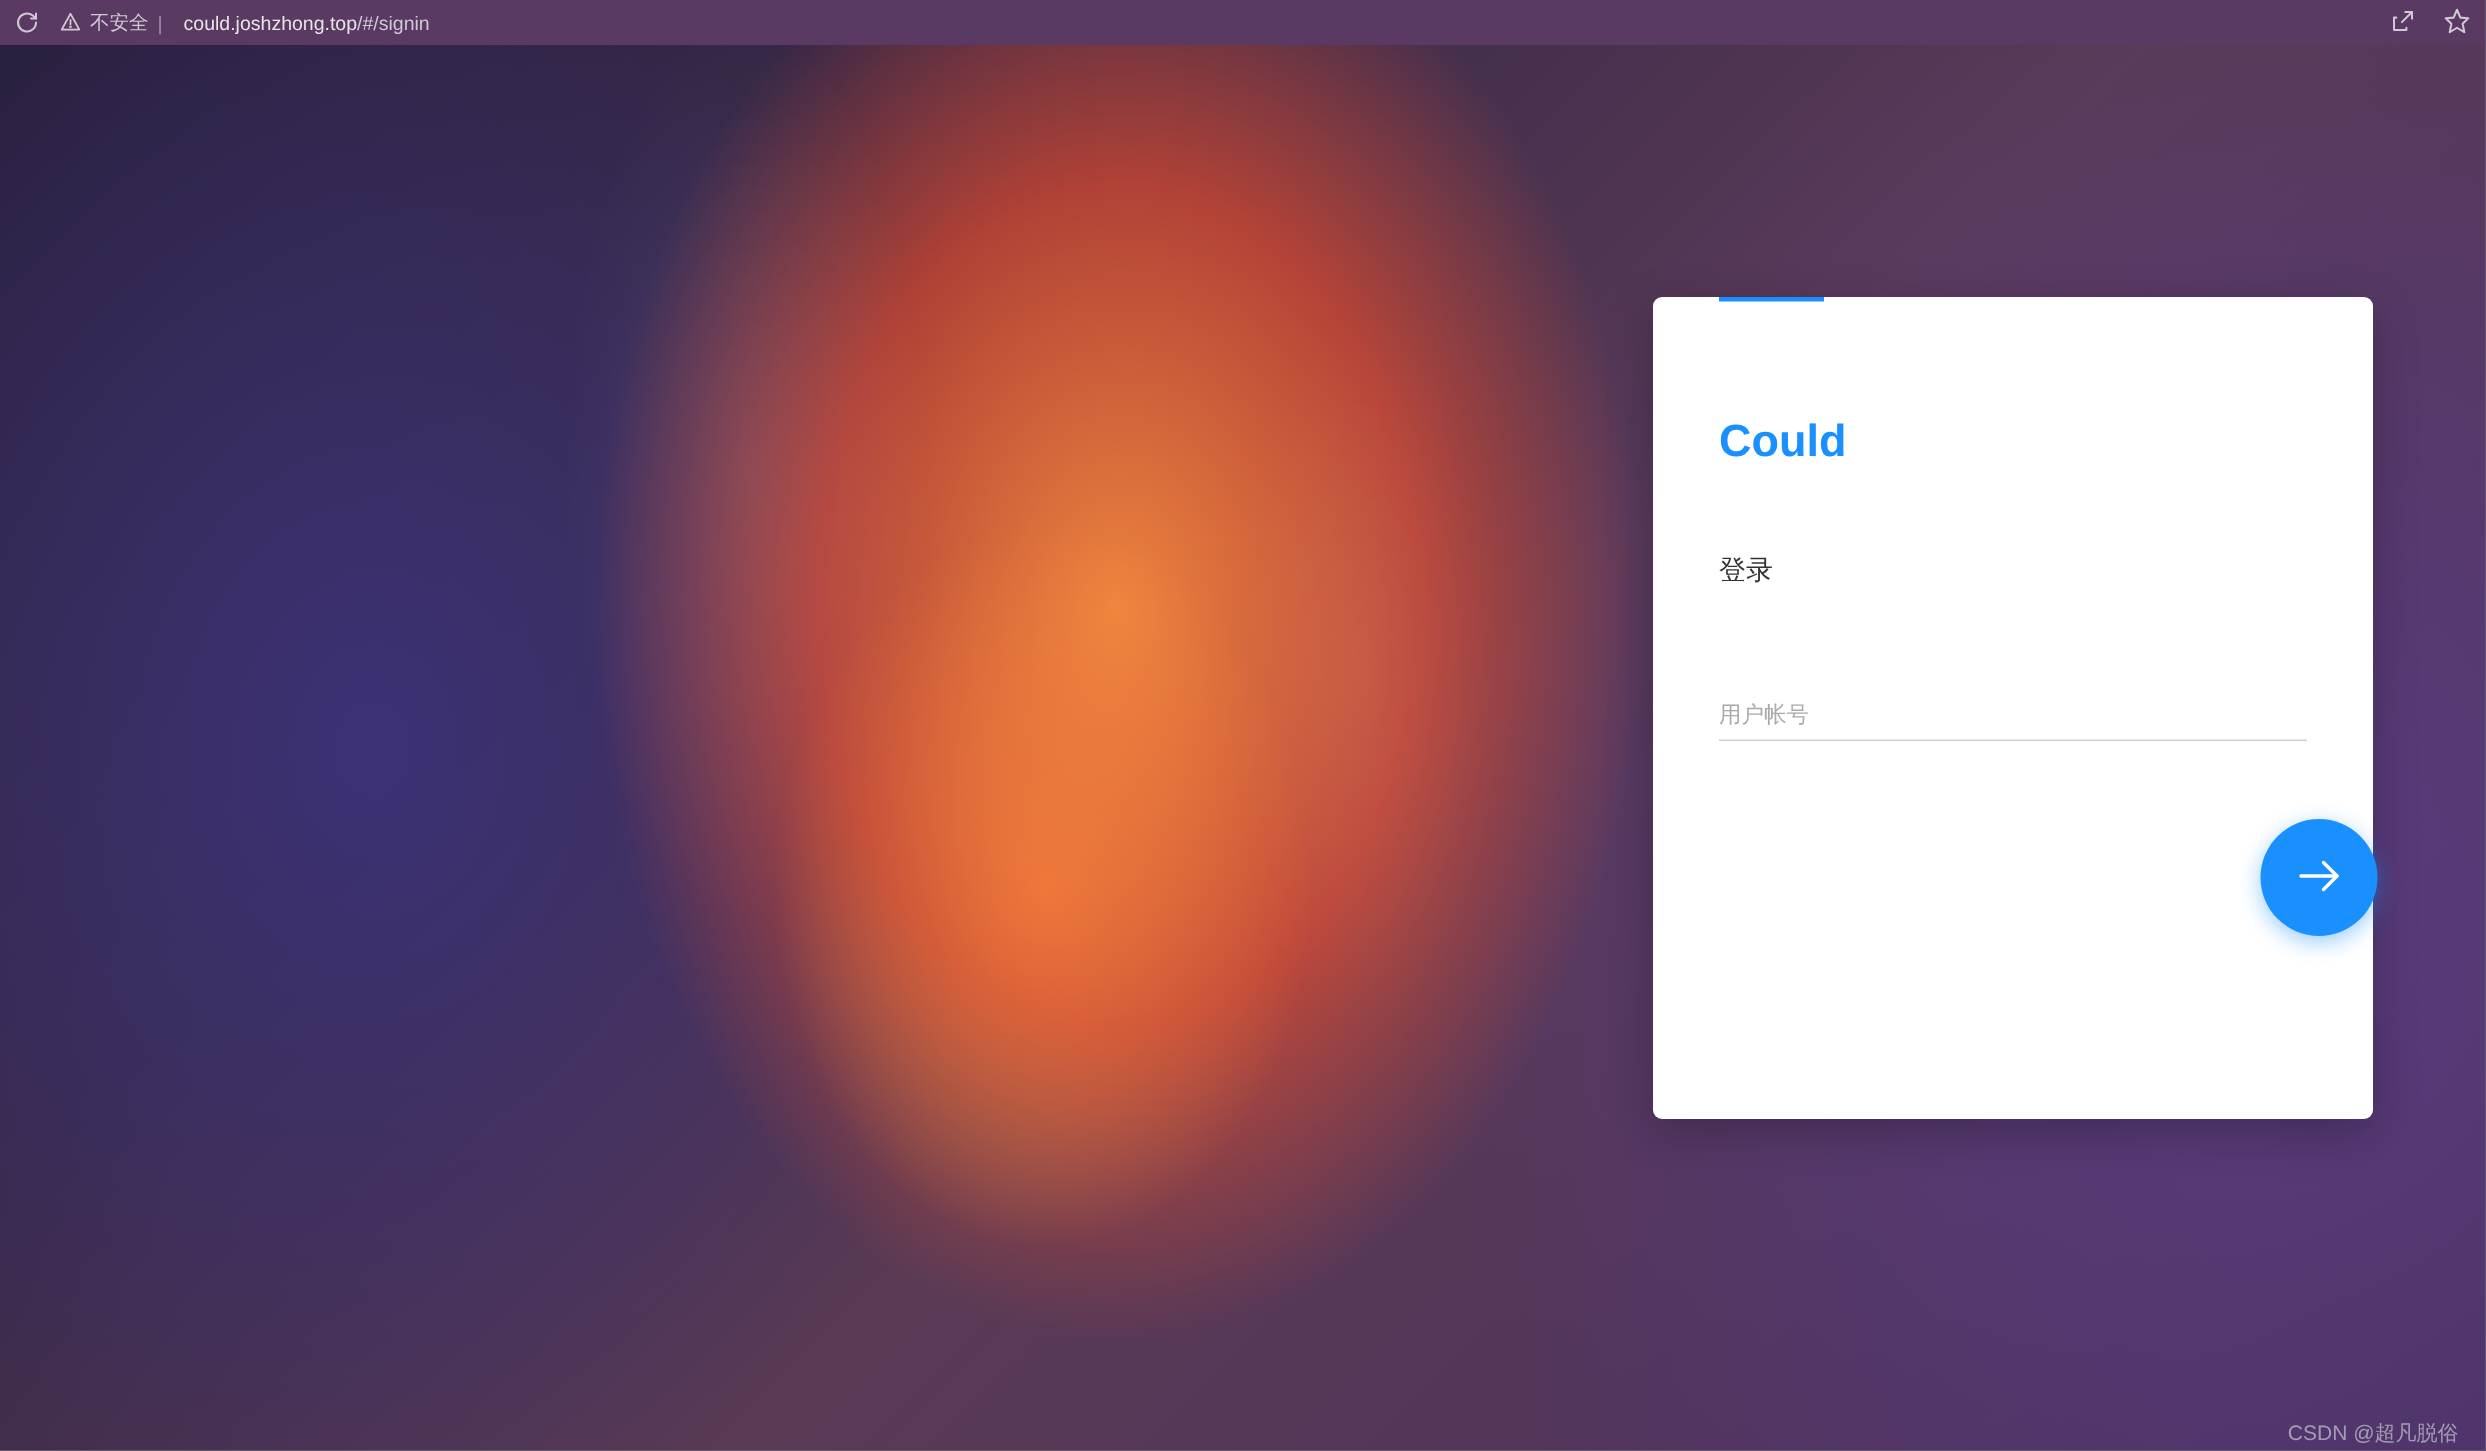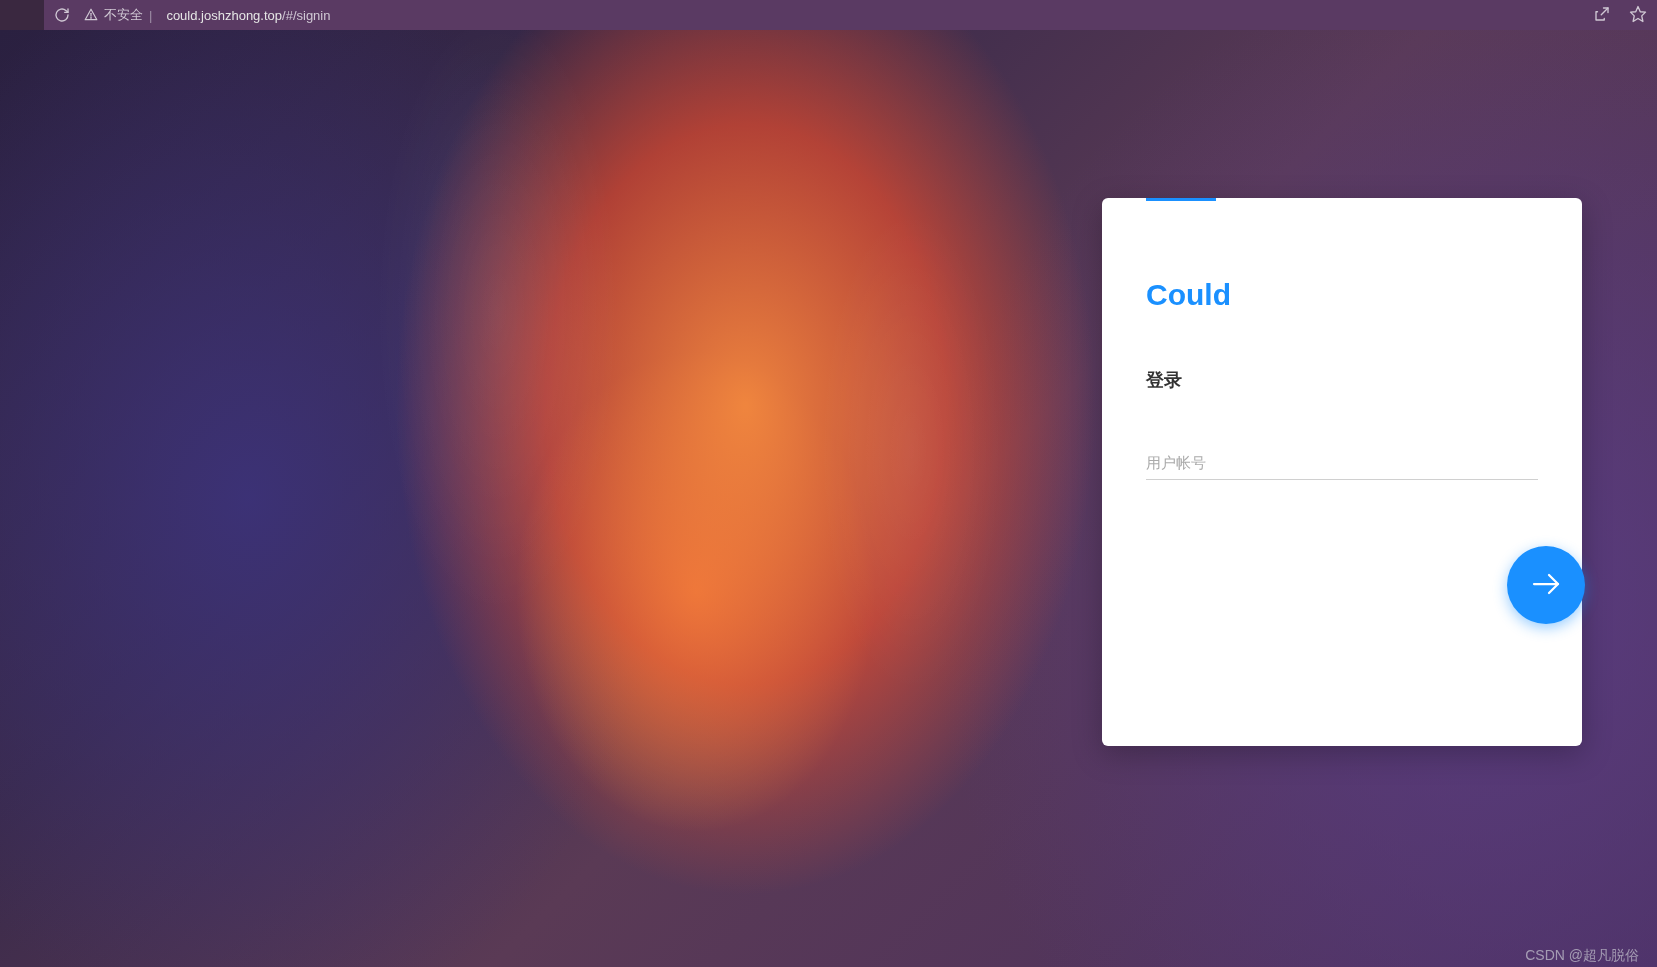--- a/index.html
+++ b/index.html
@@ -19,21 +19,20 @@
     
     .browser-bar {
       height: 30px;
       background: #5a3a63;
       display: flex;
       align-items: center;
       padding: 0 10px;
       color: #d0c8d4;
       font-size: 13px;
       gap: 14px;
-      margin-left: 44px;
     }
 
     .browser-bar .reload-icon svg {
       width: 16px;
       height: 16px;
       display: block;
     }
 
     .browser-bar .insecure {
       display: flex;
@@ -124,26 +123,26 @@
     .login-card .brand {
       margin-top: 80px;
       font-size: 30px;
       font-weight: 700;
       color: #1a90ff;
     }
 
     .login-card .title {
       margin-top: 56px;
       font-size: 18px;
-      font-weight: 700;
+      font-weight: 400;
       color: #333333;
     }
 
     .login-card .field {
-      margin-top: 54px;
+      margin-top: 68px;
       position: relative;
     }
 
     .login-card .field input {
       width: 100%;
       border: none;
       border-bottom: 1px solid #d0d0d0;
       padding: 8px 0;
       font-size: 15px;
       color: #333;

